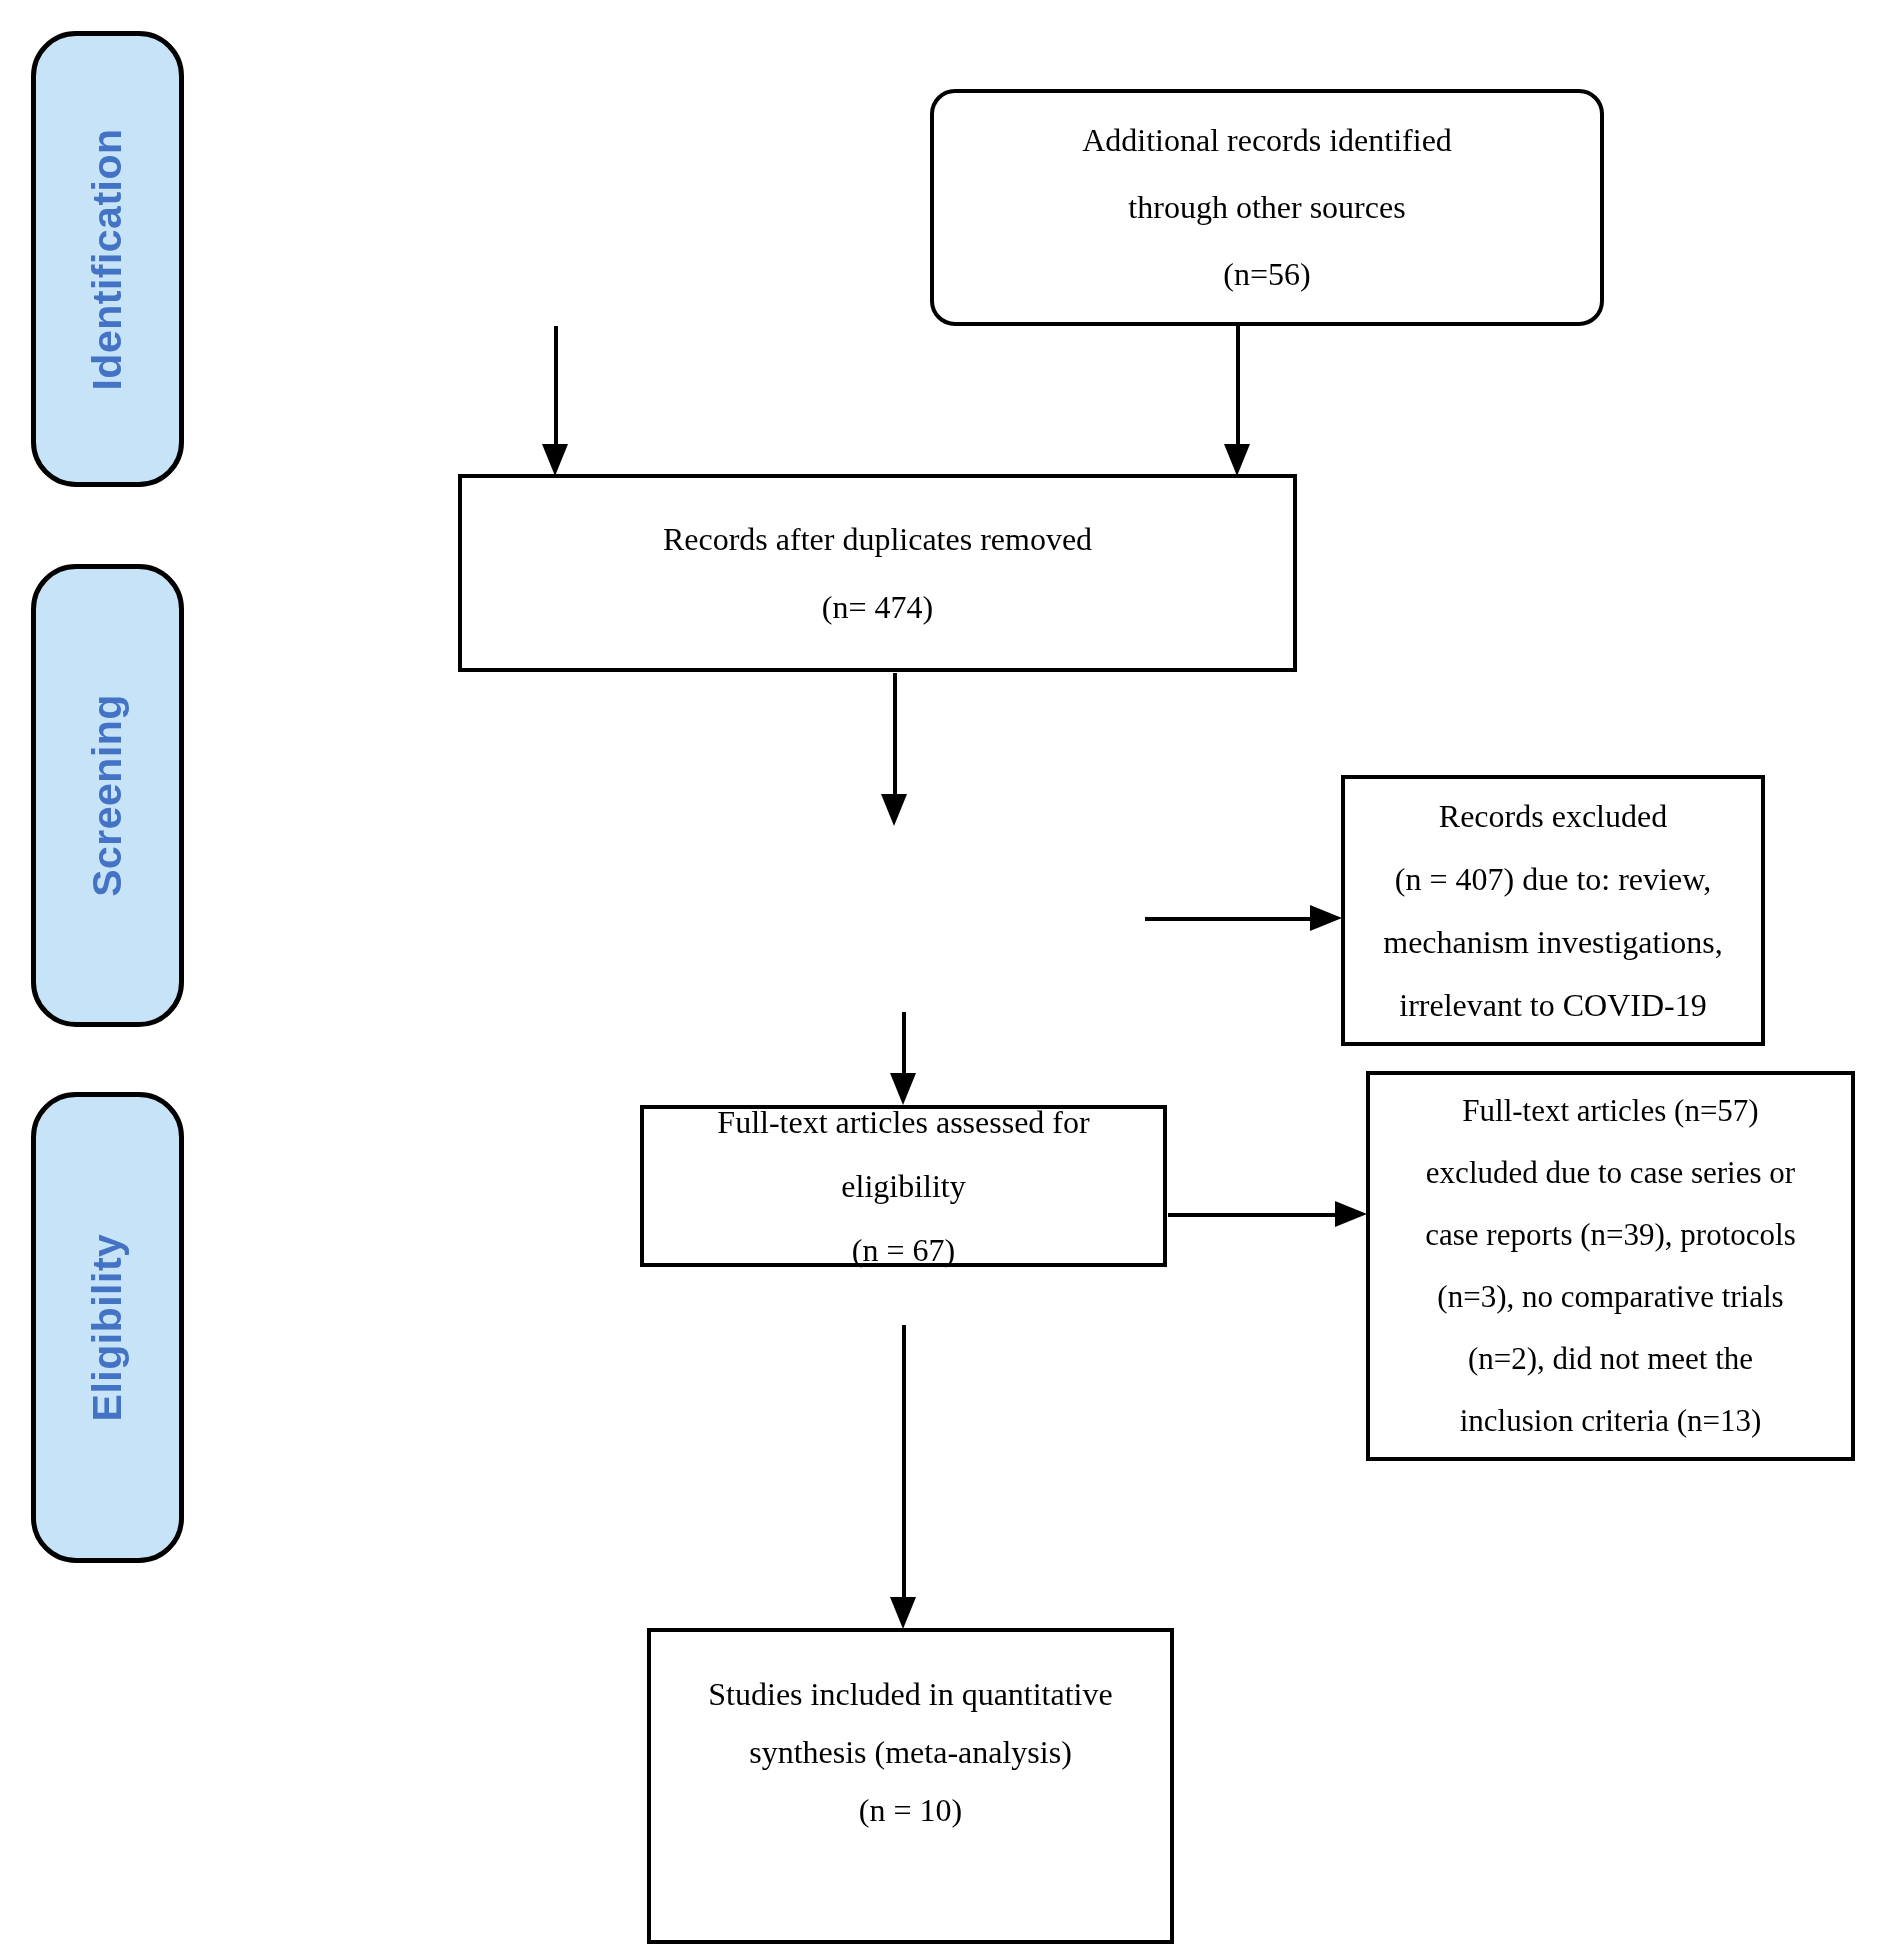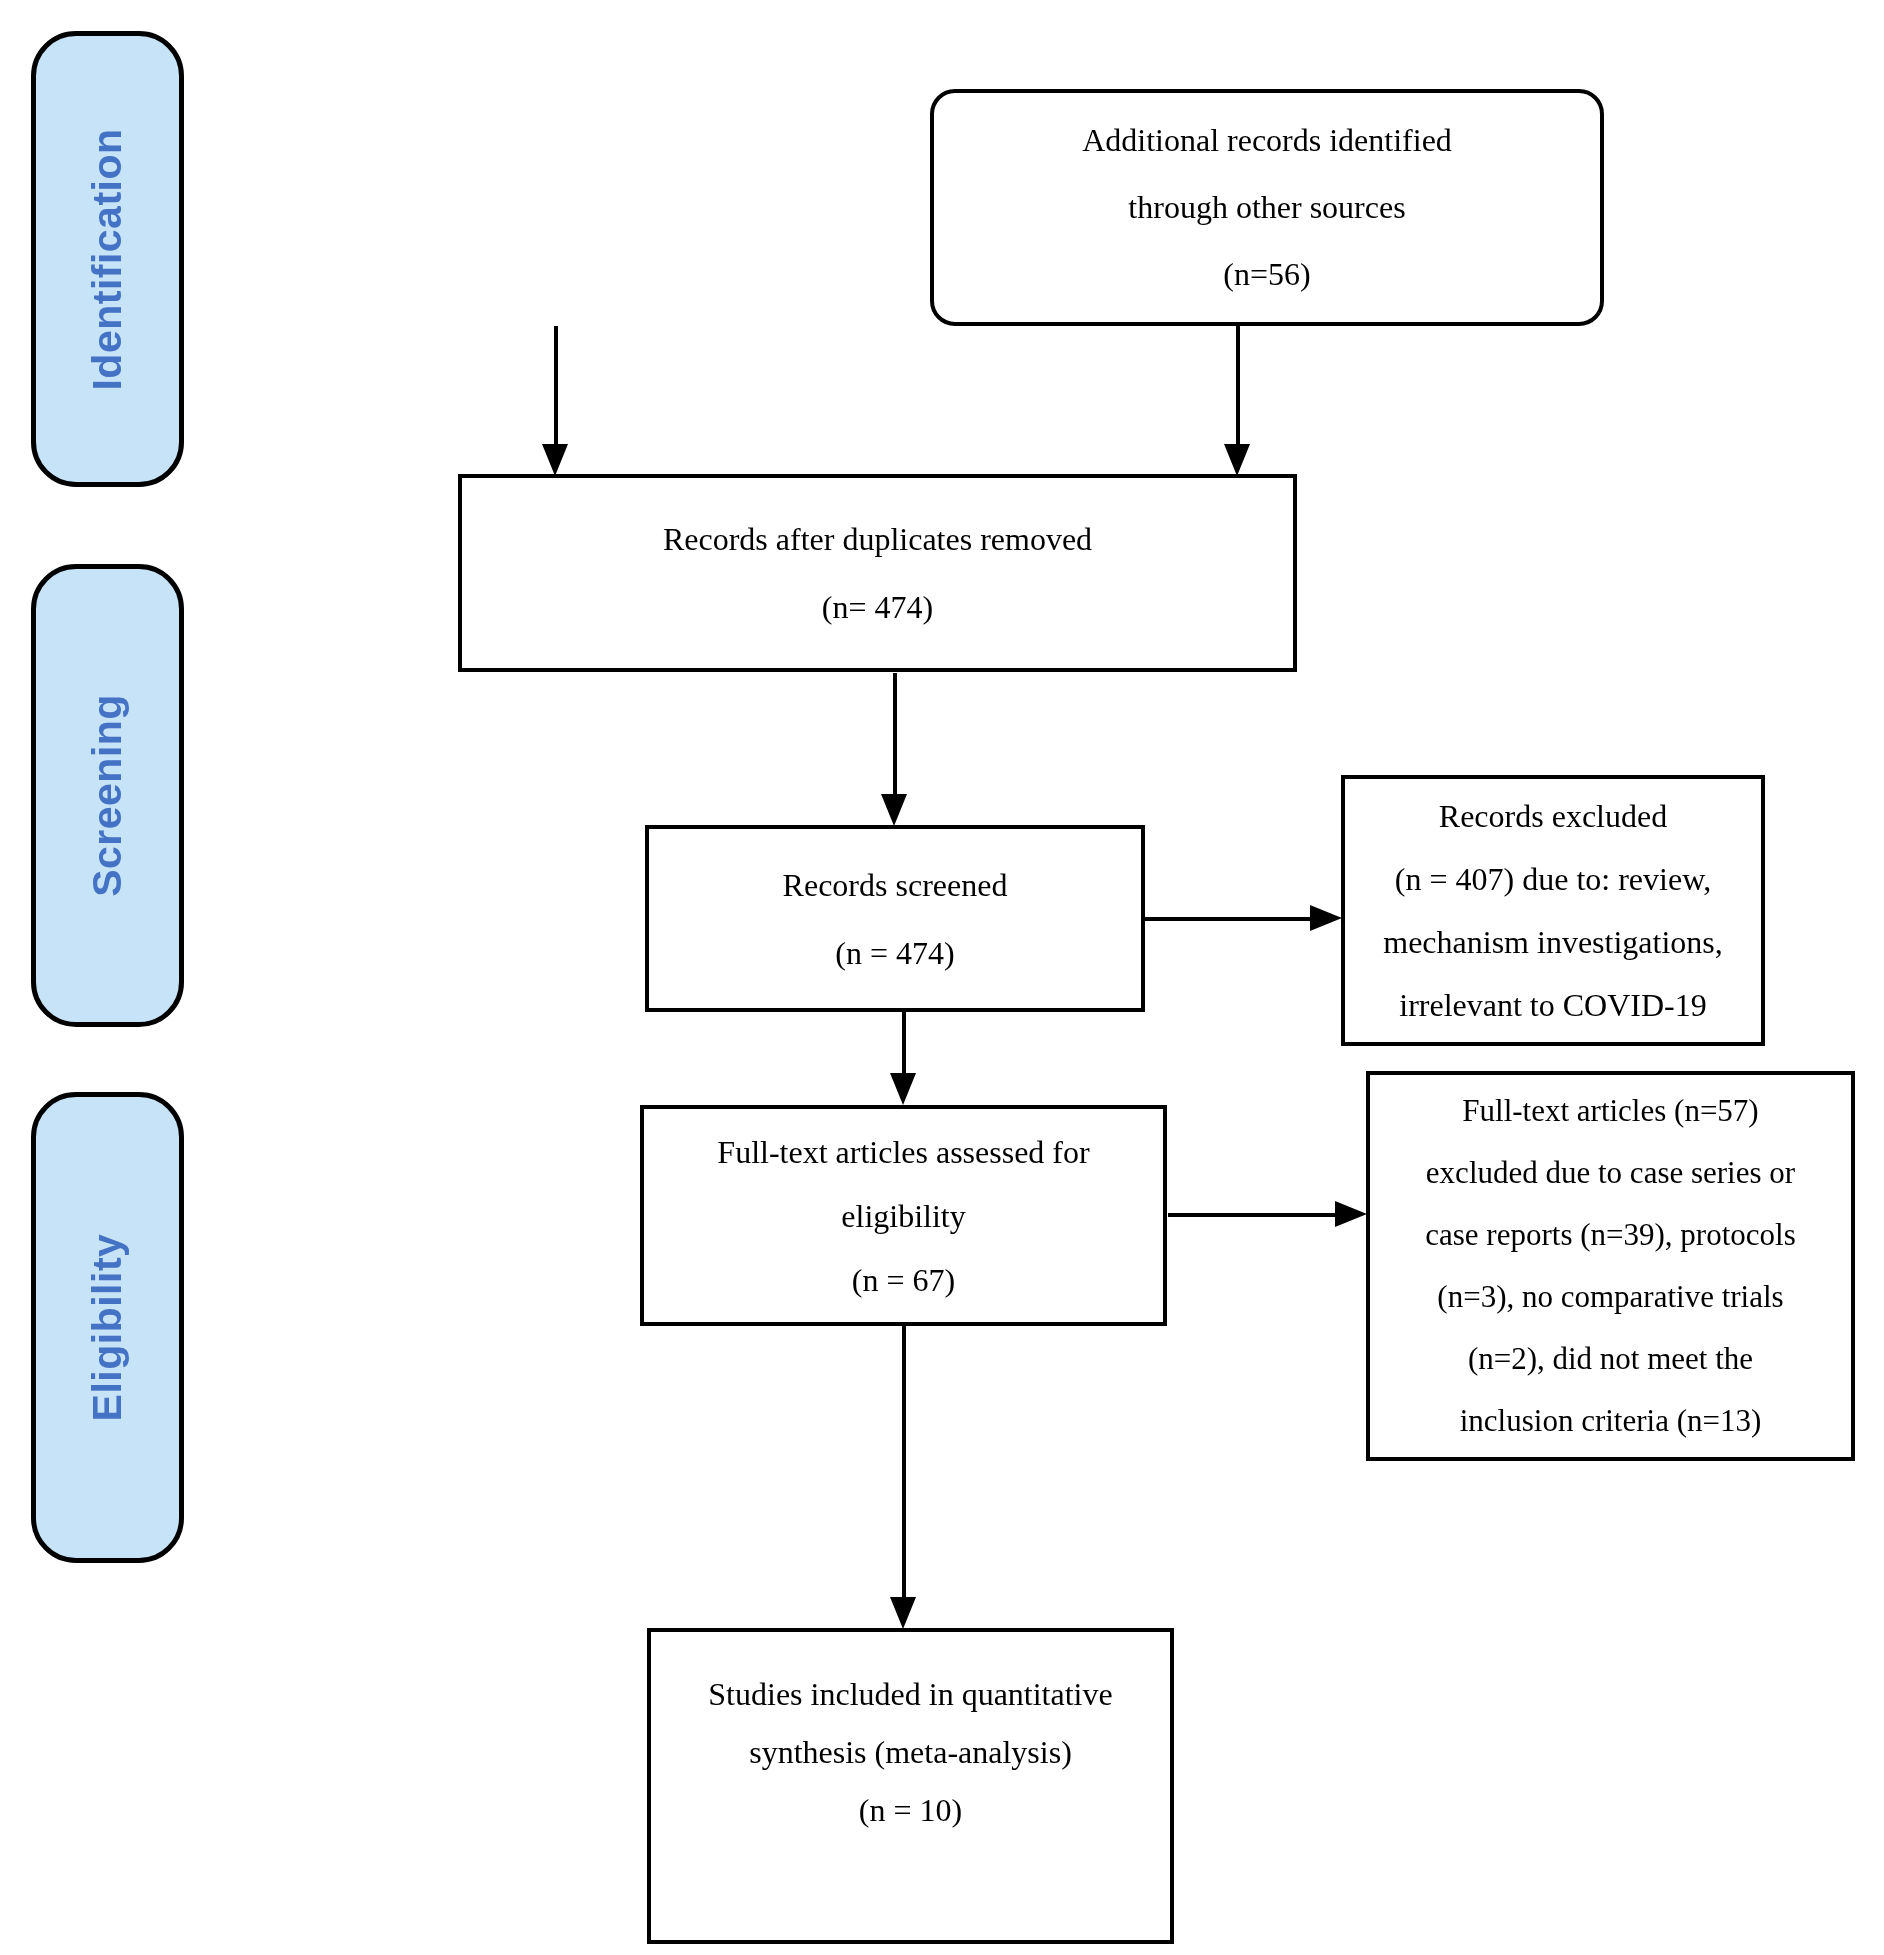--- a/index.html
+++ b/index.html
@@ -56,21 +56,21 @@
     line-height: 67px;
   }
   #box-records-identified { left: 216px;  top: 89px;  width: 674px; height: 237px; }
   #box-additional-records { left: 930px; top: 89px;  width: 674px; height: 237px; border-radius: 25px; }
   #box-duplicates-removed { left: 458px; top: 474px; width: 839px; height: 198px; }
   #box-duplicates-removed .box-text { line-height: 68px; }
   #box-records-screened   { left: 645px; top: 825px; width: 500px; height: 187px; }
   #box-records-screened .box-text { line-height: 68px; }
   #box-records-excluded   { left: 1341px; top: 775px; width: 424px; height: 271px; }
   #box-records-excluded .box-text { line-height: 63px; font-size: 32px; }
-  #box-fulltext-assessed  { left: 640px; top: 1105px; width: 527px; height: 221px; }
+  #box-fulltext-assessed  { left: 640px; top: 1105px; width: 527px; height: 162px; }
   #box-fulltext-assessed .box-text { line-height: 64px; }
   #box-fulltext-excluded  { left: 1366px; top: 1071px; width: 489px; height: 390px; }
   #box-fulltext-excluded .box-text { line-height: 62px; font-size: 31px; }
   #box-studies-included   { left: 647px; top: 1628px; width: 527px; height: 316px; padding-bottom: 68px; justify-content: center; }
   #box-studies-included .box-text { line-height: 58px; }
 
   
   .arrow-line-v { position: absolute; width: 4px;  background: #000000; }
   .arrow-line-h { position: absolute; height: 4px; background: #000000; }
   .arrow-head-down {
@@ -125,24 +125,20 @@
 
   <div class="flowbox" id="box-additional-records">
     <div class="box-text">Additional records identified
 through other sources
 (n=56)</div>
   </div>
   <div class="flowbox" id="box-duplicates-removed">
     <div class="box-text">Records after duplicates removed
 (n= 474)</div>
   </div>
-  <div class="flowbox" id="box-records-screened">
-    <div class="box-text">Records screened
-(n = 474)</div>
-  </div>
   <div class="flowbox" id="box-records-excluded">
     <div class="box-text">Records excluded
 (n = 407) due to: review,
 mechanism investigations,
 irrelevant to COVID-19</div>
   </div>
   <div class="flowbox" id="box-fulltext-assessed">
     <div class="box-text">Full-text articles assessed for
 eligibility
 (n = 67)</div>

